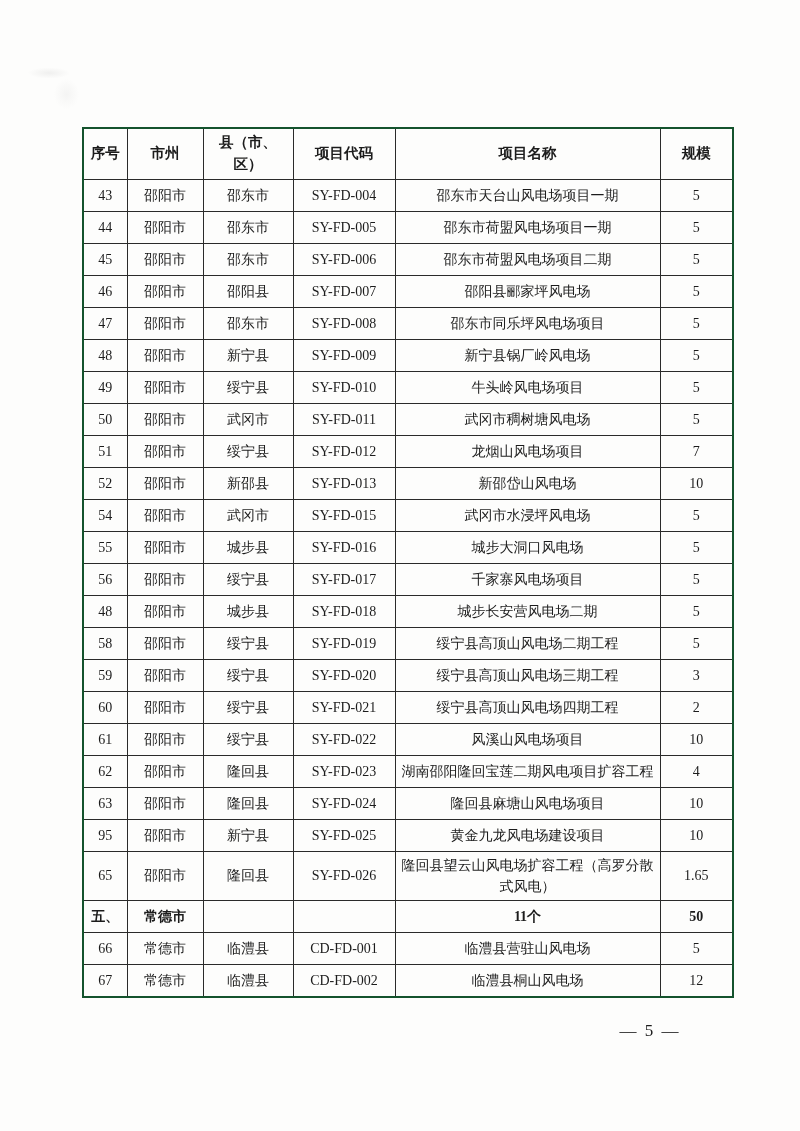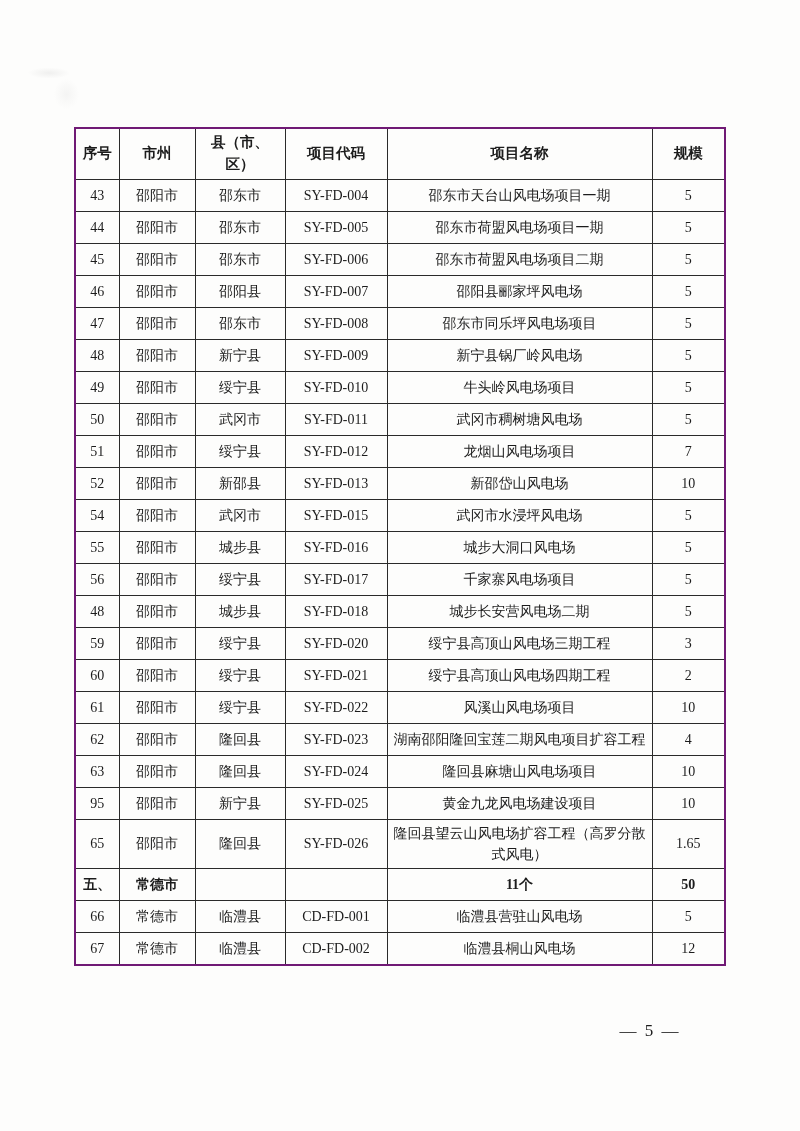--- a/index.html
+++ b/index.html
@@ -14,26 +14,26 @@
     font-family: "Liberation Serif", "DejaVu Serif", serif;
     color: #1c1c1c;
     overflow: hidden;
   }
   .page {
     position: absolute;
     inset: 0;
   }
   table.projects {
     position: absolute;
-    left: 74px;
+    left: 82px;
     top: 127px;
     width: 650px;
     border-collapse: collapse;
     table-layout: fixed;
-    border: 2px solid #701a75;
+    border: 2px solid #14532d;
     padding-left: 25px;
   }
   table.projects th,
   table.projects td {
     border: 1px solid #2a2a2a;
     text-align: center;
     vertical-align: middle;
     font-size: 14px;
     line-height: 1.5;
     padding: 3px 4px;
@@ -204,20 +204,28 @@
         </tr>
         <tr>
           <td>48</td>
           <td>邵阳市</td>
           <td>城步县</td>
           <td>SY-FD-018</td>
           <td>城步长安营风电场二期</td>
           <td>5</td>
         </tr>
         <tr>
+          <td>58</td>
+          <td>邵阳市</td>
+          <td>绥宁县</td>
+          <td>SY-FD-019</td>
+          <td>绥宁县高顶山风电场二期工程</td>
+          <td>5</td>
+        </tr>
+        <tr>
           <td>59</td>
           <td>邵阳市</td>
           <td>绥宁县</td>
           <td>SY-FD-020</td>
           <td>绥宁县高顶山风电场三期工程</td>
           <td>3</td>
         </tr>
         <tr>
           <td>60</td>
           <td>邵阳市</td>

